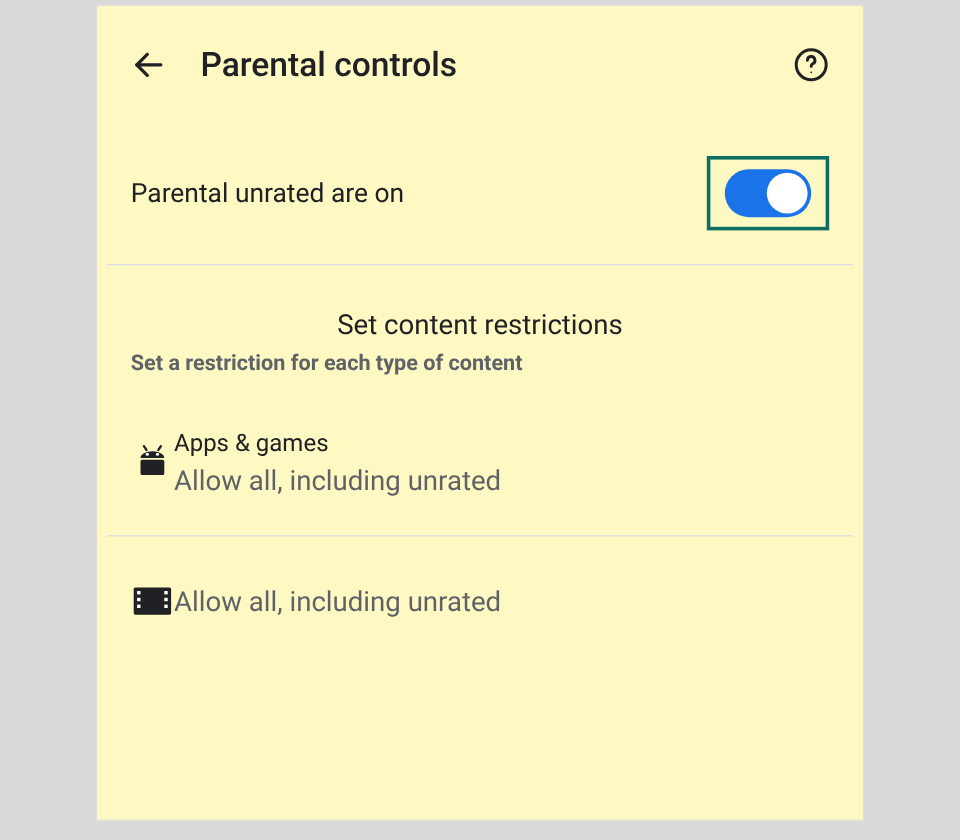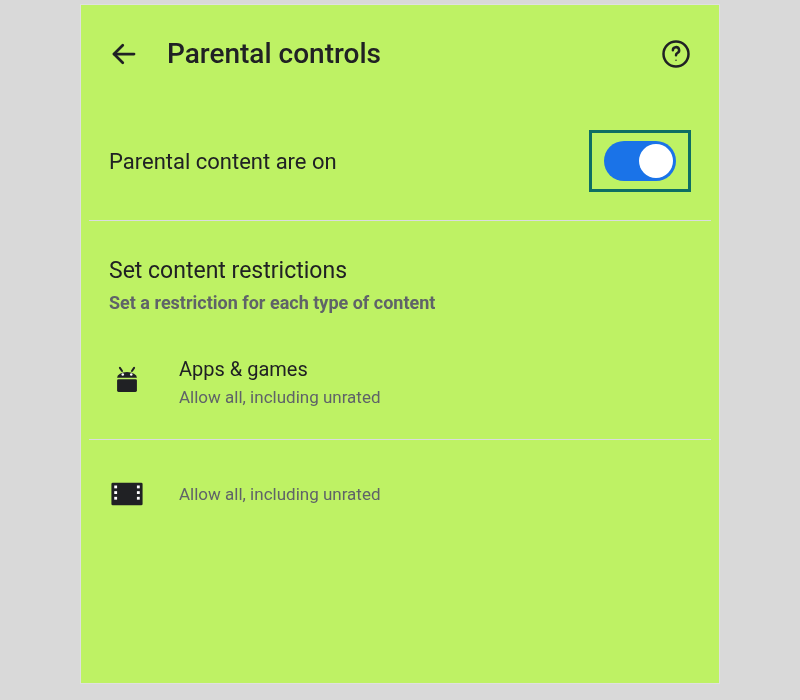--- a/index.html
+++ b/index.html
@@ -7,21 +7,21 @@
       background: #d9d9d9;
       font-family: Roboto, -apple-system, "Segoe UI", Arial, sans-serif;
       width: 800px;
       height: 700px;
       display: flex;
       align-items: flex-start;
       justify-content: center;
       color: #202124;
     }
     .panel {
-      background: #bef264;
+      background: #fef9c3;
       width: 640px;
       height: 680px;
       border: 1px solid #e0e0e0;
       margin-top: 4px;
       padding: 0;
     }
     .header {
       display: flex;
       align-items: center;
       padding: 32px 28px 24px 28px;
@@ -75,52 +75,52 @@
       background: #dadce0;
       margin: 0 8px;
     }
     .section-header {
       padding: 36px 28px 8px 28px;
     }
     .section-title {
       font-size: 23px;
       font-weight: 400;
       margin-bottom: 8px;
+      text-align: center;
     }
     .section-sub {
       font-size: 18px;
       color: #5f6368;
       font-weight: 700;
     }
     .item {
       display: flex;
       align-items: center;
       padding: 36px 28px 32px 28px;
-      gap: 34px;
     }
     .item-icon {
       width: 36px;
       height: 36px;
       display: flex;
       align-items: center;
       justify-content: center;
       flex-shrink: 0;
     }
     .item-text {
       display: flex;
       flex-direction: column;
       gap: 6px;
     }
     .item-title {
       font-size: 20px;
       font-weight: 400;
       color: #202124;
     }
     .item-sub {
-      font-size: 17px;
+      font-size: 23px;
       color: #5f6368;
     }
     .back-btn, .help-btn { cursor: pointer; }
     svg { display: block; }
   </style>
 </head>
 <body>
 
 <div class="panel">
 
@@ -135,21 +135,21 @@
     <span class="help help-btn">
       <svg width="30" height="30" viewBox="0 0 24 24" fill="none" stroke="#202124" stroke-width="2" stroke-linecap="round" stroke-linejoin="round">
         <circle cx="12" cy="12" r="10"></circle>
         <path d="M9.5 9a2.5 2.5 0 1 1 3.5 2.3c-.8.4-1 1-1 1.7"></path>
         <circle cx="12" cy="17" r="0.6" fill="#202124" stroke="none"></circle>
       </svg>
     </span>
   </div>
 
   <div class="toggle-row">
-    <span class="toggle-label">Parental content are on</span>
+    <span class="toggle-label">Parental unrated are on</span>
     <span class="toggle-highlight">
       <span class="toggle">
         <span class="toggle-knob"></span>
       </span>
     </span>
   </div>
 
   <div class="divider"></div>
 
   <div class="section-header">

